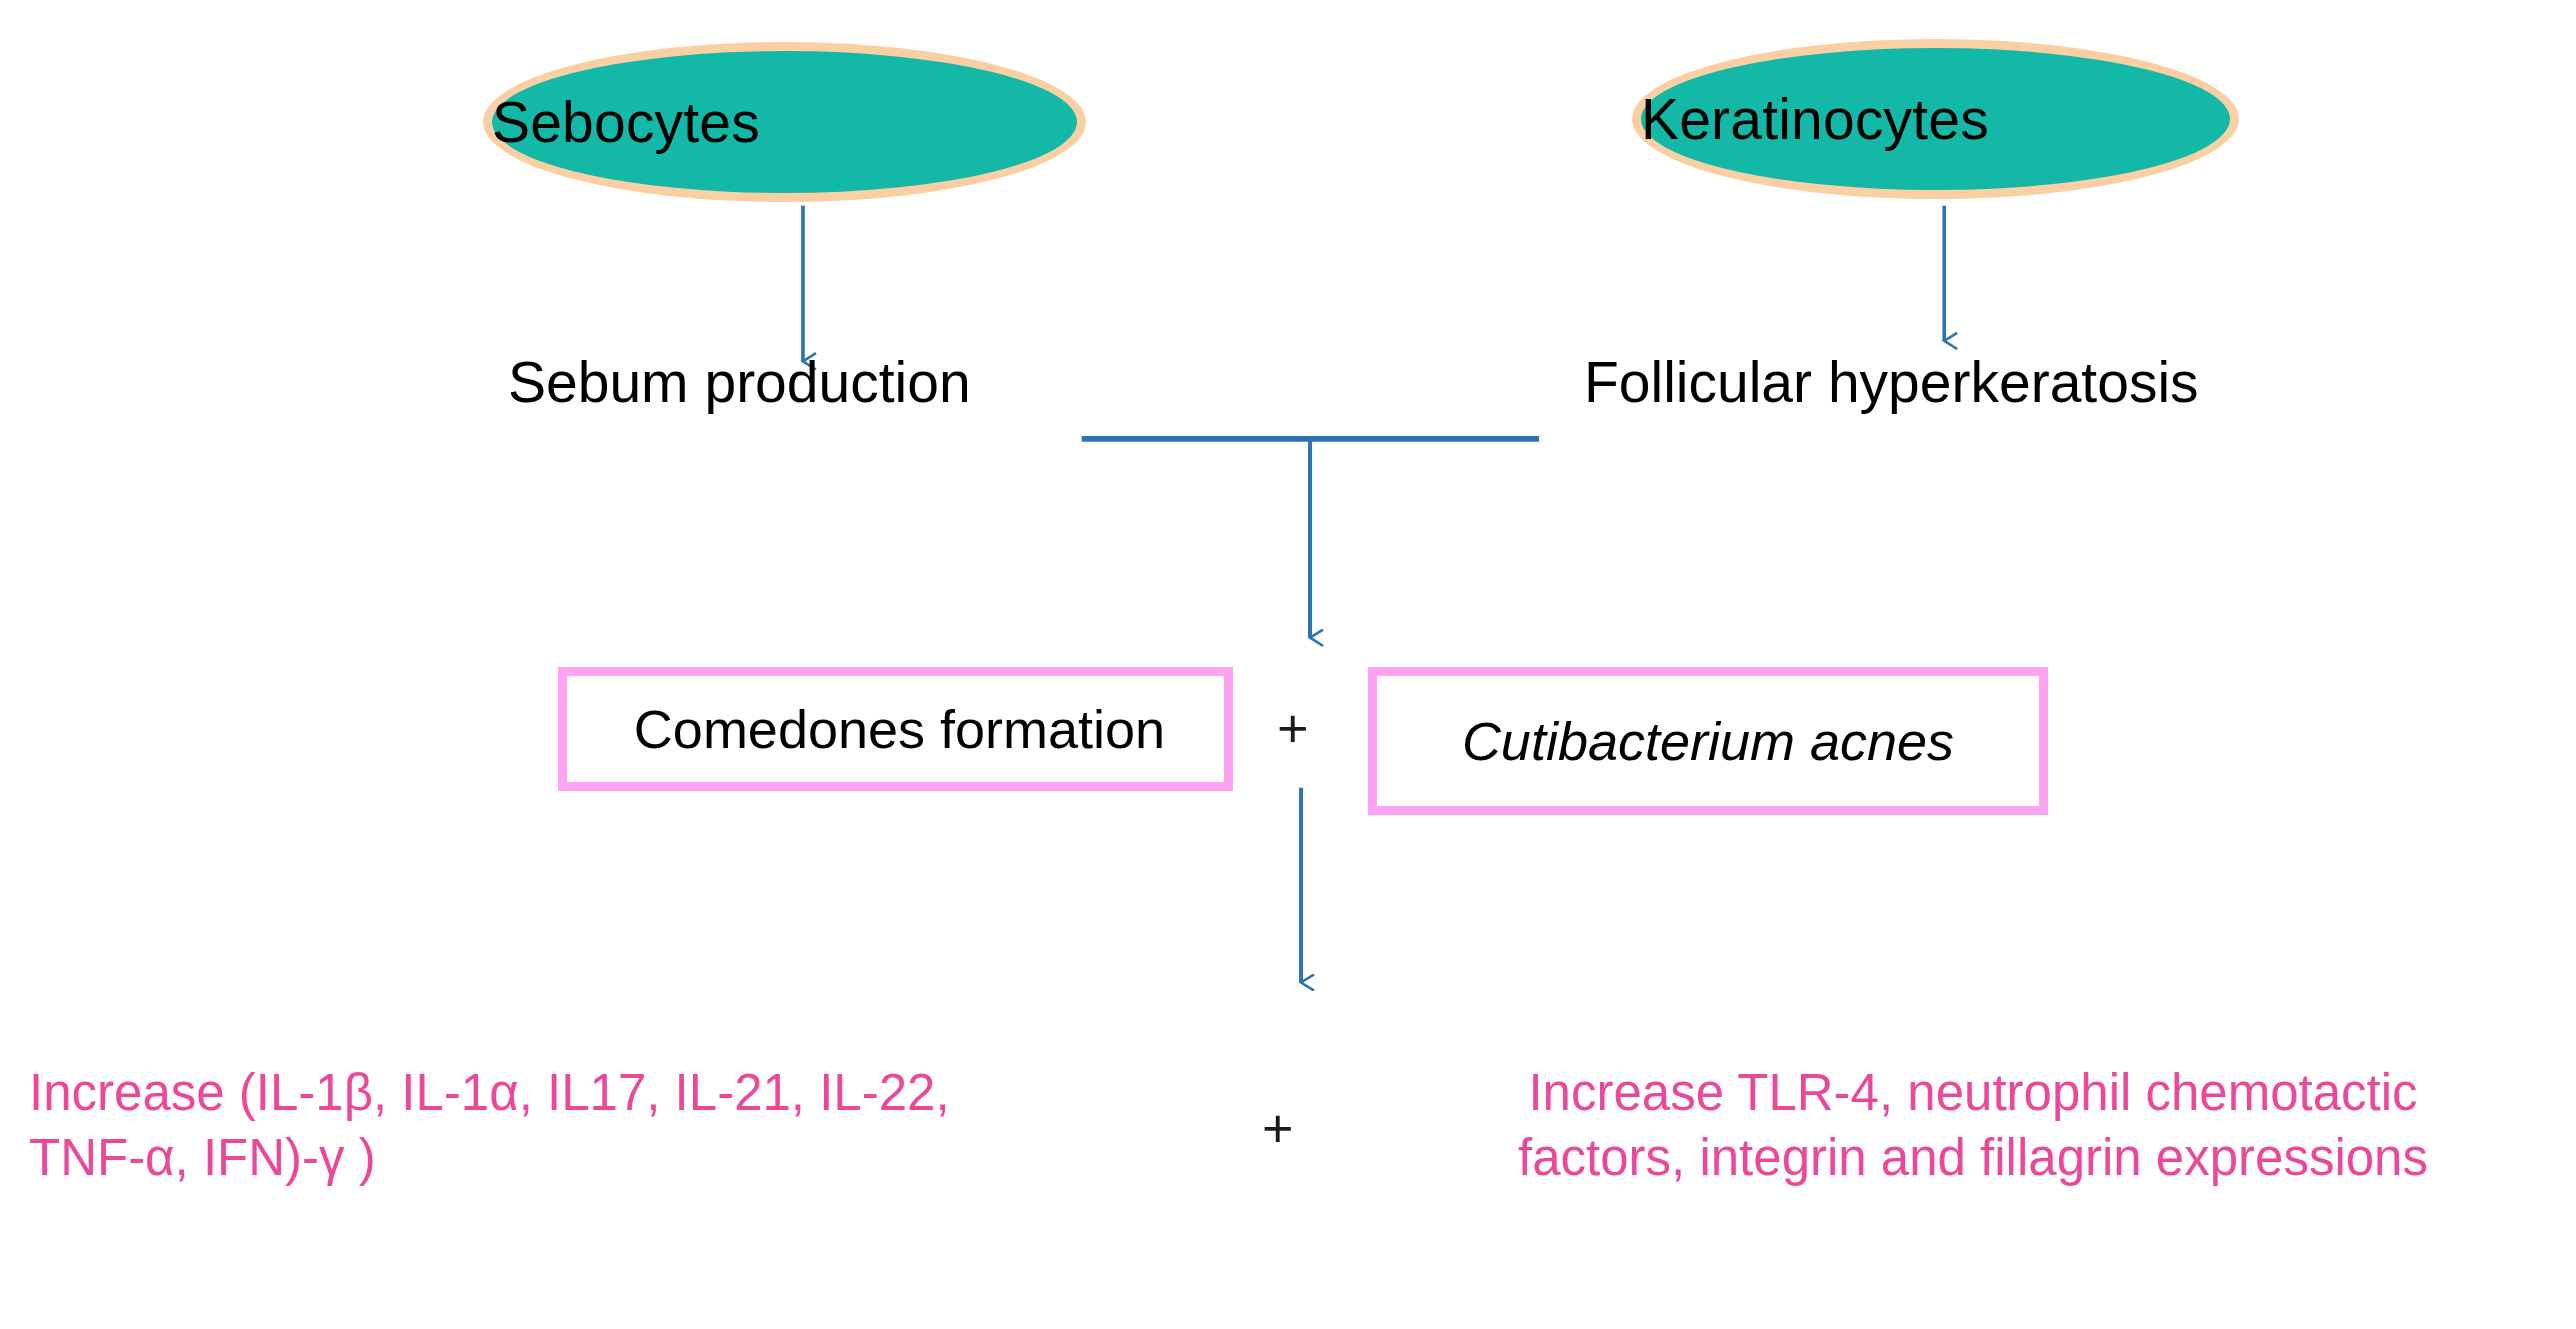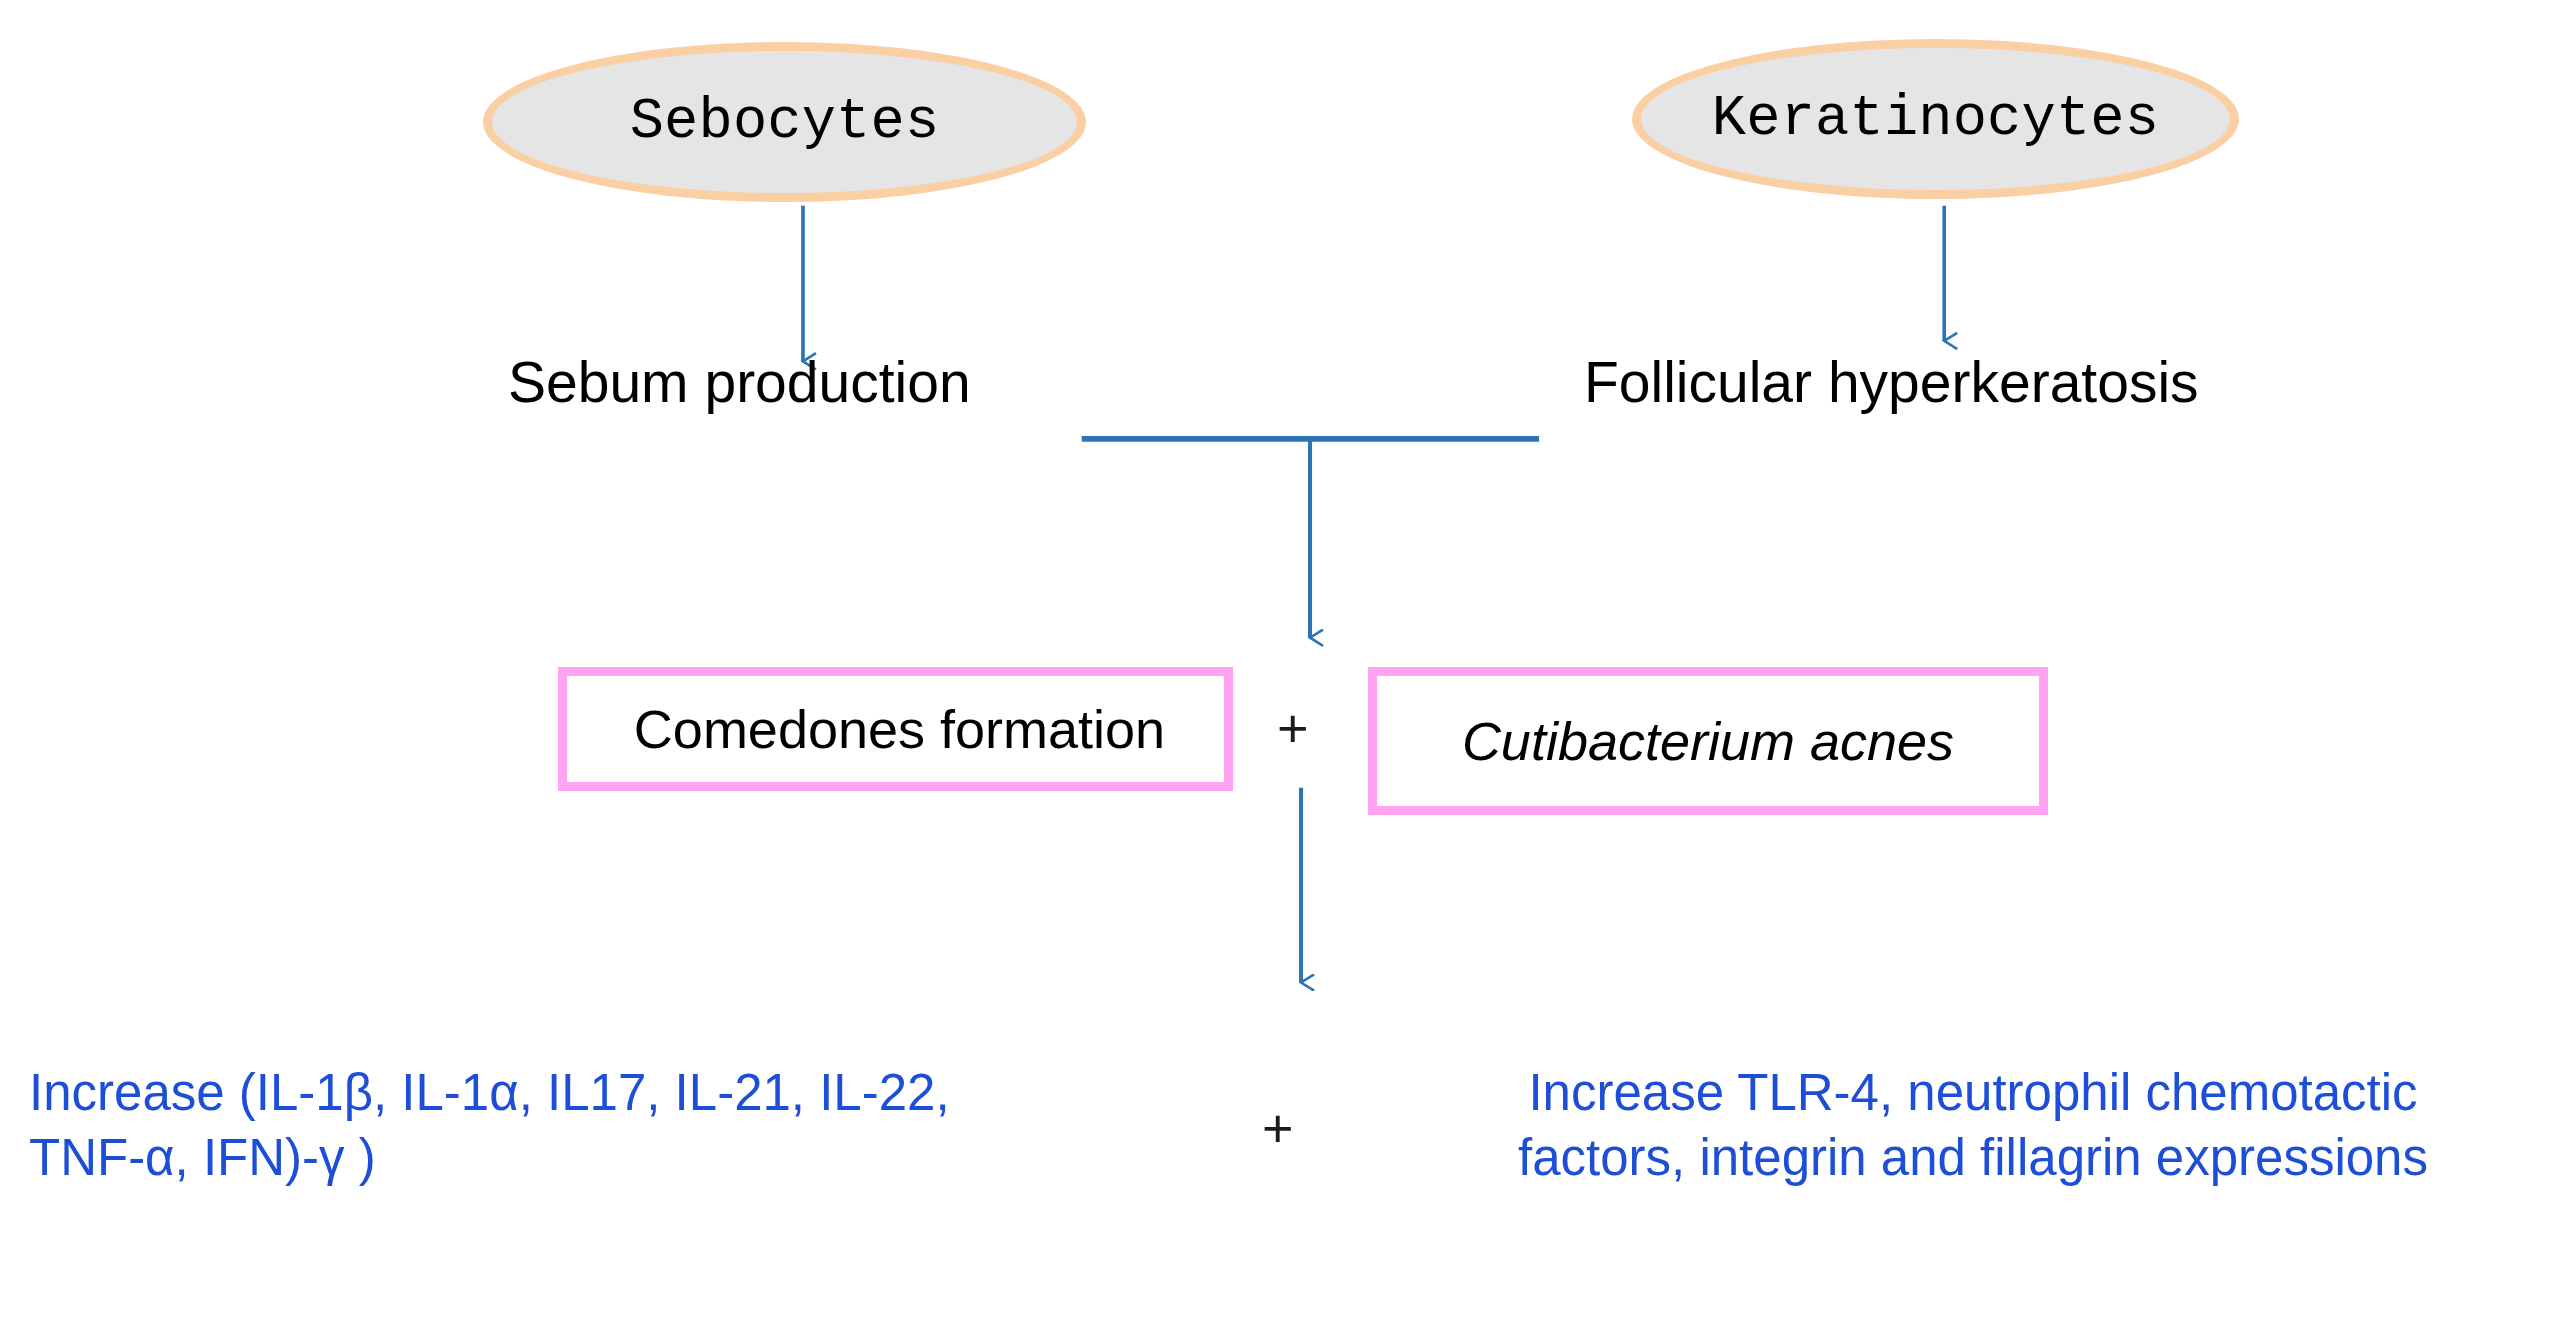--- a/index.html
+++ b/index.html
@@ -18,25 +18,23 @@
     background: #ffffff;
     overflow: hidden;
   }
   .abs { position: absolute; }
 
   
   .ellipse {
     box-sizing: border-box;
     border-radius: 50%;
     border: 9px solid #FBCFA4;
-    background: #e5e5e5;
+    background: #14b8a6;
     display: flex;
     align-items: center;
-    justify-content: center;
-    font-family: Liberation Mono, monospace;
   }
   .ellipse-label {
     font-size: 57px;
     line-height: 1;
     color: #000000;
     white-space: nowrap;
     letter-spacing: 0.2px;
   }
 
   
@@ -69,21 +67,21 @@
     font-size: 54px;
     line-height: 1;
     color: #1a1a1a;
     font-weight: 500;
   }
 
   
   .para {
     font-size: 51px;
     line-height: 1.28;
-    color: #1d4ed8;
+    color: #ec4899;
   }
 
   
   #connectors {
     position: absolute;
     left: 0;
     top: 0;
     width: 2576px;
     height: 1330px;
     pointer-events: none;

